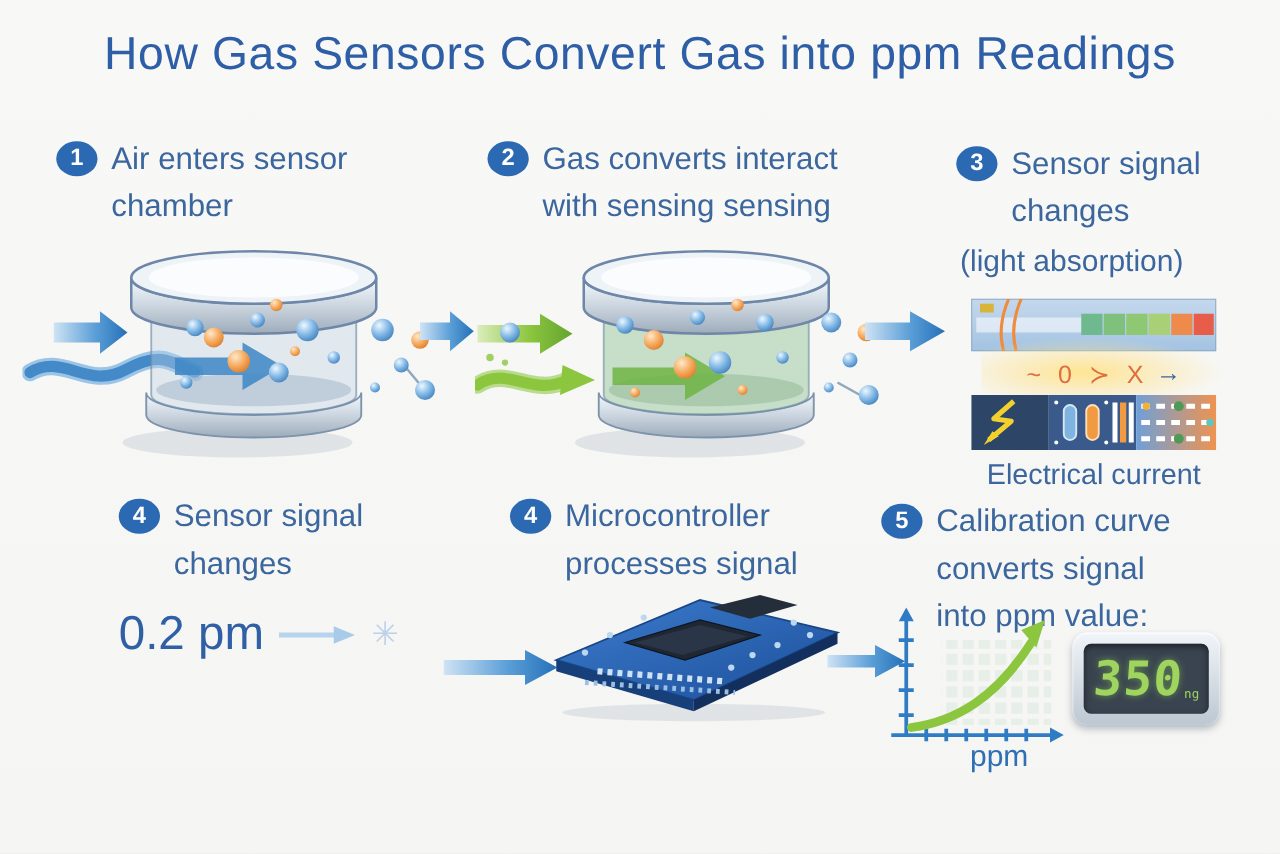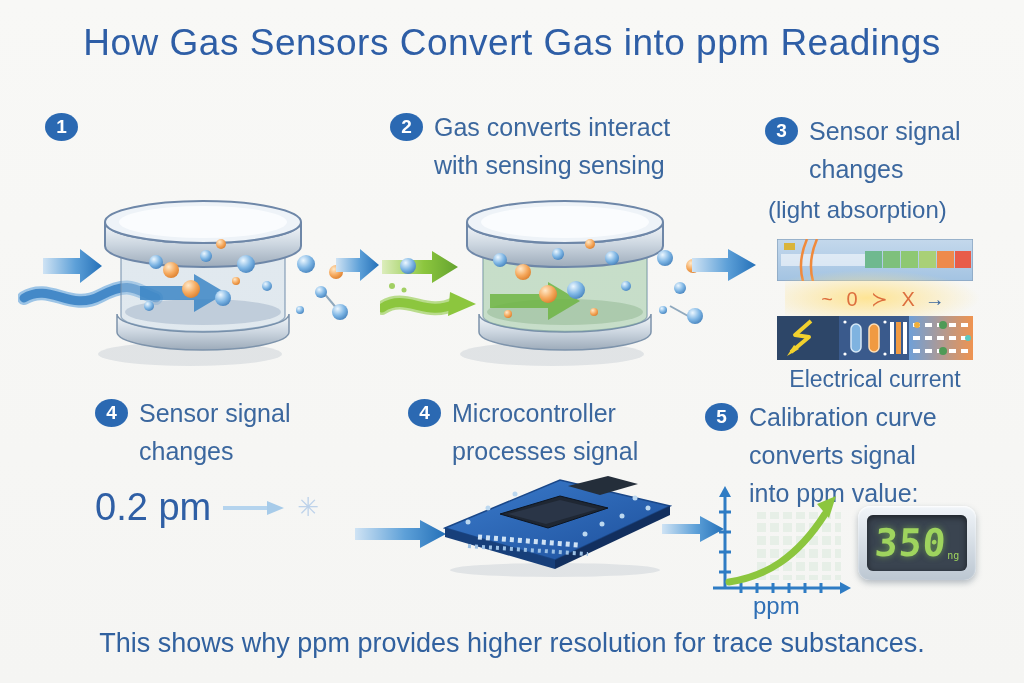--- a/index.html
+++ b/index.html
@@ -80,20 +80,24 @@
       <pattern id="gGrid" width="13" height="13" patternUnits="userSpaceOnUse">
         <rect width="9" height="9" fill="#b9dcc2" opacity="0.45"></rect>
       </pattern>
     </defs>
   </svg>
 
   <div class="abs title">How Gas Sensors Convert Gas into ppm Readings</div>
 
   <div class="abs hdr" style="left:45px;top:108px;">
     <div class="badge">1</div>
+    <div class="lines">
+      <span>Air enters sensor</span>
+      <span>chamber</span>
+    </div>
   </div>
 
   <div class="abs hdr" style="left:390px;top:108px;">
     <div class="badge">2</div>
     <div class="lines">
       <span>Gas converts interact</span>
       <span>with sensing sensing</span>
     </div>
   </div>
 
@@ -327,24 +331,23 @@
       <line x1="68" y1="99" x2="68" y2="109"></line>
         <line x1="84" y1="99" x2="84" y2="109"></line>
       <line x1="100" y1="99" x2="100" y2="109"></line>
         <line x1="116" y1="99" x2="116" y2="109"></line>
     </g>
     <polygon points="20,2 14,13 26,13" fill="#2f7cc4"></polygon>
     <polygon points="146,104 135,98 135,110" fill="#2f7cc4"></polygon>
     <path d="M24,98 C 60,93 92,74 120,30" stroke="#8cc63e" stroke-width="7" fill="none" stroke-linecap="round"></path>
     <polygon points="131,12 112,20 124,34" fill="#8cc63e"></polygon>
   </svg>
-  <div class="abs ppm-label" style="left:753px;top:592px;">ppm</div>
+  <div class="abs ppm-label" style="left:776px;top:592px;">ppm</div>
 
   <div class="abs display" style="left:858px;top:506px;">
     <div class="screen">
       <span class="digits">350</span>
       <span class="unit">ng</span>
     </div>
   </div>
 
-  <div class="abs footer">This shows why ppm provides higher resolution for trace substances.</div>
 
 </div>
 
 </body></html>

